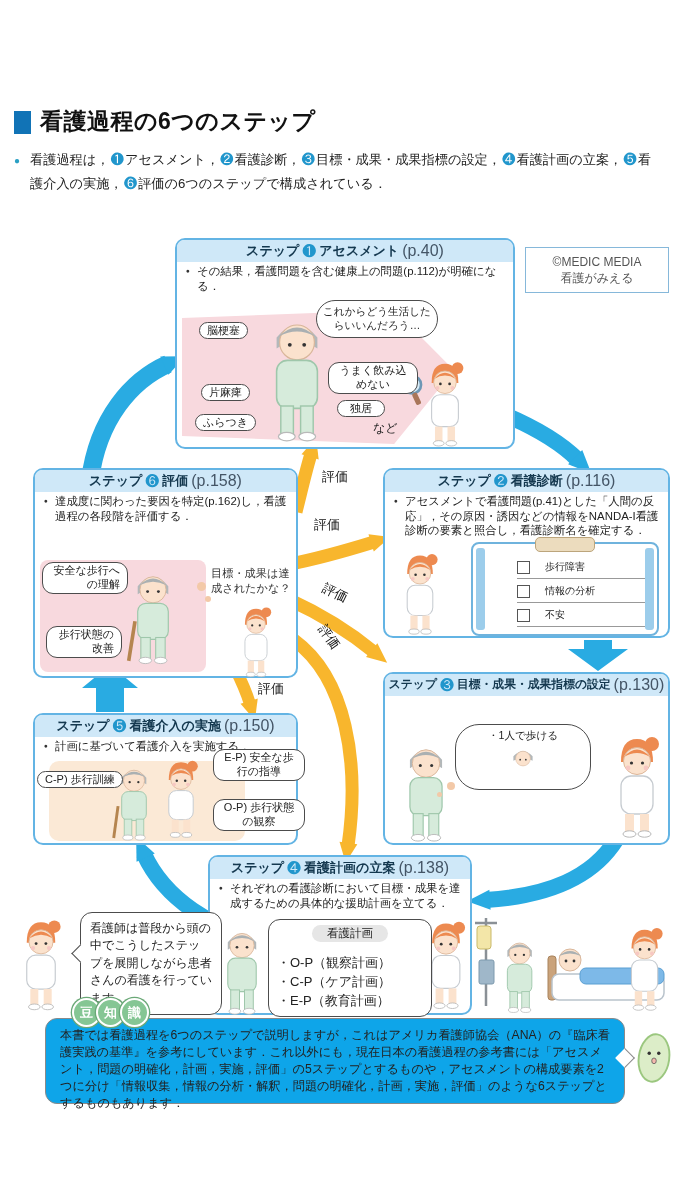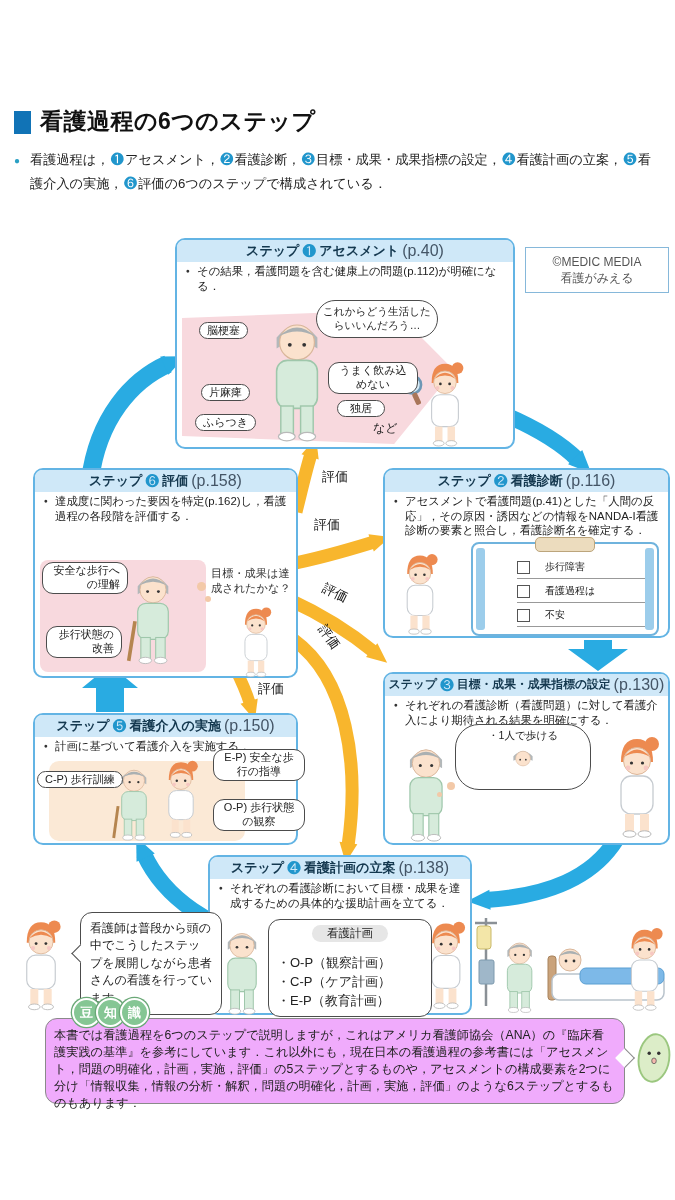--- a/index.html
+++ b/index.html
@@ -49,22 +49,22 @@
   
   .planbubble{position:absolute;background:#fff;border:1.4px solid #4c4c4c;border-radius:12px;padding:5px 8px;z-index:4;}
   .plantitle{display:block;width:76px;margin:0 auto 12px auto;background:#e6e6e6;border-radius:9px;
              text-align:center;font-size:11.5px;padding:1px 0;color:#222;}
   .planitem{font-size:13px;line-height:1.45;color:#222;}
   
   .speech{position:absolute;background:#fff;border:1.5px solid #4c4c4c;border-radius:12px;padding:7px 9px;
           font-size:12px;line-height:1.45;z-index:3;color:#222;}
   .speech .tail{position:absolute;left:-7px;top:34px;width:12px;height:12px;background:#fff;
                 border-left:1.5px solid #4c4c4c;border-bottom:1.5px solid #4c4c4c;transform:rotate(45deg);}
-  .notebox{position:absolute;border:1.6px solid #8a8a8a;border-radius:12px;background:#f0abfc;
-           padding:8px 8px;font-size:12.2px;line-height:1.4;color:#222;z-index:2;box-sizing:border-box;}
+  .notebox{position:absolute;border:1.6px solid #8a8a8a;border-radius:12px;background:#0ea5e9;
+           padding:8px 14px;font-size:12.2px;line-height:1.4;color:#222;z-index:2;box-sizing:border-box;}
   .note-tail{position:absolute;right:-8px;top:32px;width:13px;height:13px;background:#fff;
              border-top:1.6px solid #8a8a8a;border-right:1.6px solid #8a8a8a;transform:rotate(45deg);}
   .badge{position:absolute;display:flex;z-index:4;}
   .badge span{width:25px;height:25px;border-radius:50%;background:#85c694;border:2px solid #fff;
               box-shadow:0 0 0 1.3px #6aa877;color:#fff;font-weight:bold;font-size:13px;
               display:flex;align-items:center;justify-content:center;margin-left:-5px;}
   .badge span:first-child{margin-left:0;}
 </style>
 </head>
 <body>
@@ -180,37 +180,36 @@
     <div class="clipboard" style="left:86px;top:72px;width:184px;height:90px">
       <div class="cb-rail" style="left:3px"></div>
       <div class="cb-rail" style="right:3px"></div>
       <div class="cb-clip"></div>
       <div class="cb-row" style="top:12px">
           <span class="cbox"></span>
           <span>歩行障害</span>
         </div>
       <div class="cb-row" style="top:36px">
           <span class="cbox"></span>
-          <span>看護過程は</span>
+          <span>情報の分析</span>
         </div>
       <div class="cb-row" style="top:60px">
           <span class="cbox"></span>
           <span>不安</span>
         </div>
     </div>
   </div>
 
   <div class="stepbox" style="left:383px;top:672px;width:287px;height:173px">
     <div class="stephead small">
       <span>ステップ</span>
         <span class="n">❸</span>
       <span>目標・成果・成果指標の設定</span>
         <span class="pg">(p.130)</span>
     </div>
-    <div class="blt">それぞれの看護診断（看護問題）に対して看護介入により期待される結果を明確にする．</div>
     <svg class="fig" viewBox="0 0 60 110" style="left:12px;top:64px;width:58px;height:104px">
         <use href="#g-elder"></use>
       </svg>
     <div class="cloud" style="left:70px;top:50px;width:122px;height:56px">
       <span>・1人で歩ける</span>
       <svg viewBox="0 0 60 46" style="width:34px;height:26px;display:block;margin:2px auto 0">
         <path d="M13,20 Q30,2 47,20 L47,28 Q30,17 13,28 Z" fill="#b3b8ba"></path>
         <circle cx="30" cy="24" r="13" fill="#fbe2cd" stroke="#d9b69a"></circle>
         <circle cx="25" cy="26" r="1.5" fill="#333"></circle>
           <circle cx="35" cy="26" r="1.5" fill="#333"></circle>

